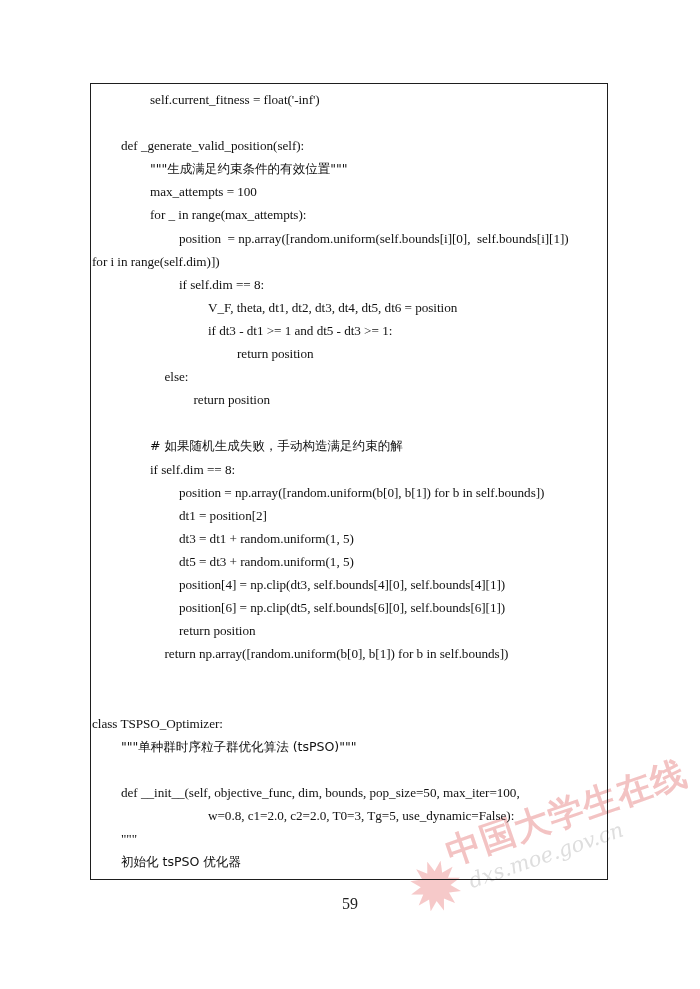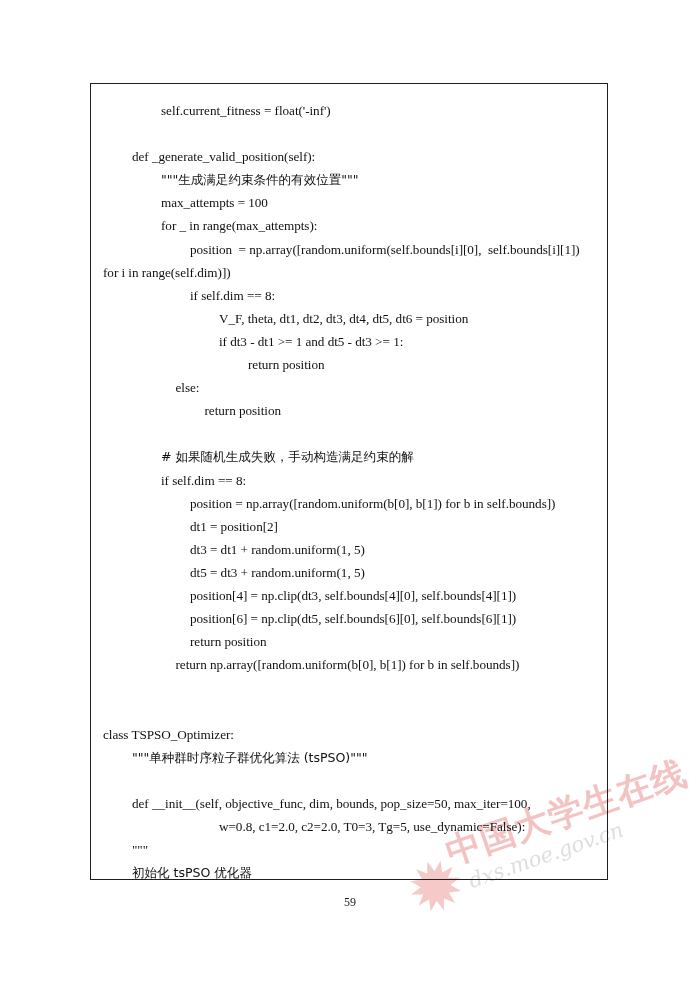--- a/index.html
+++ b/index.html
@@ -79,21 +79,21 @@
     background: transparent;
     z-index: 10;
     overflow: hidden;
   }
   #code-block {
     position: absolute;
     left: 0px;
     top: 3px;
     width: 516px;
     padding: 0;
-    margin: 12px;
+    margin: 1px;
   }
   .code-line {
     display: block;
     font-family: "Liberation Serif", "DejaVu Serif", serif;
     font-size: 13.2px;
     line-height: 23.1px;
     height: 23.1px;
     color: #111111;
     white-space: pre;
     letter-spacing: -0.05px;
@@ -107,21 +107,21 @@
   }
 
   
   #page-number {
     position: absolute;
     left: 0;
     top: 895px;
     width: 700px;
     text-align: center;
     font-family: "Liberation Serif", "DejaVu Serif", serif;
-    font-size: 12px;
+    font-size: 16px;
     color: #222222;
     z-index: 12;
   }
 </style>
 </head>
 <body>
 
 <div id="watermark">
   <div class="wm-inner">
     <span class="wm-star">✹</span>

